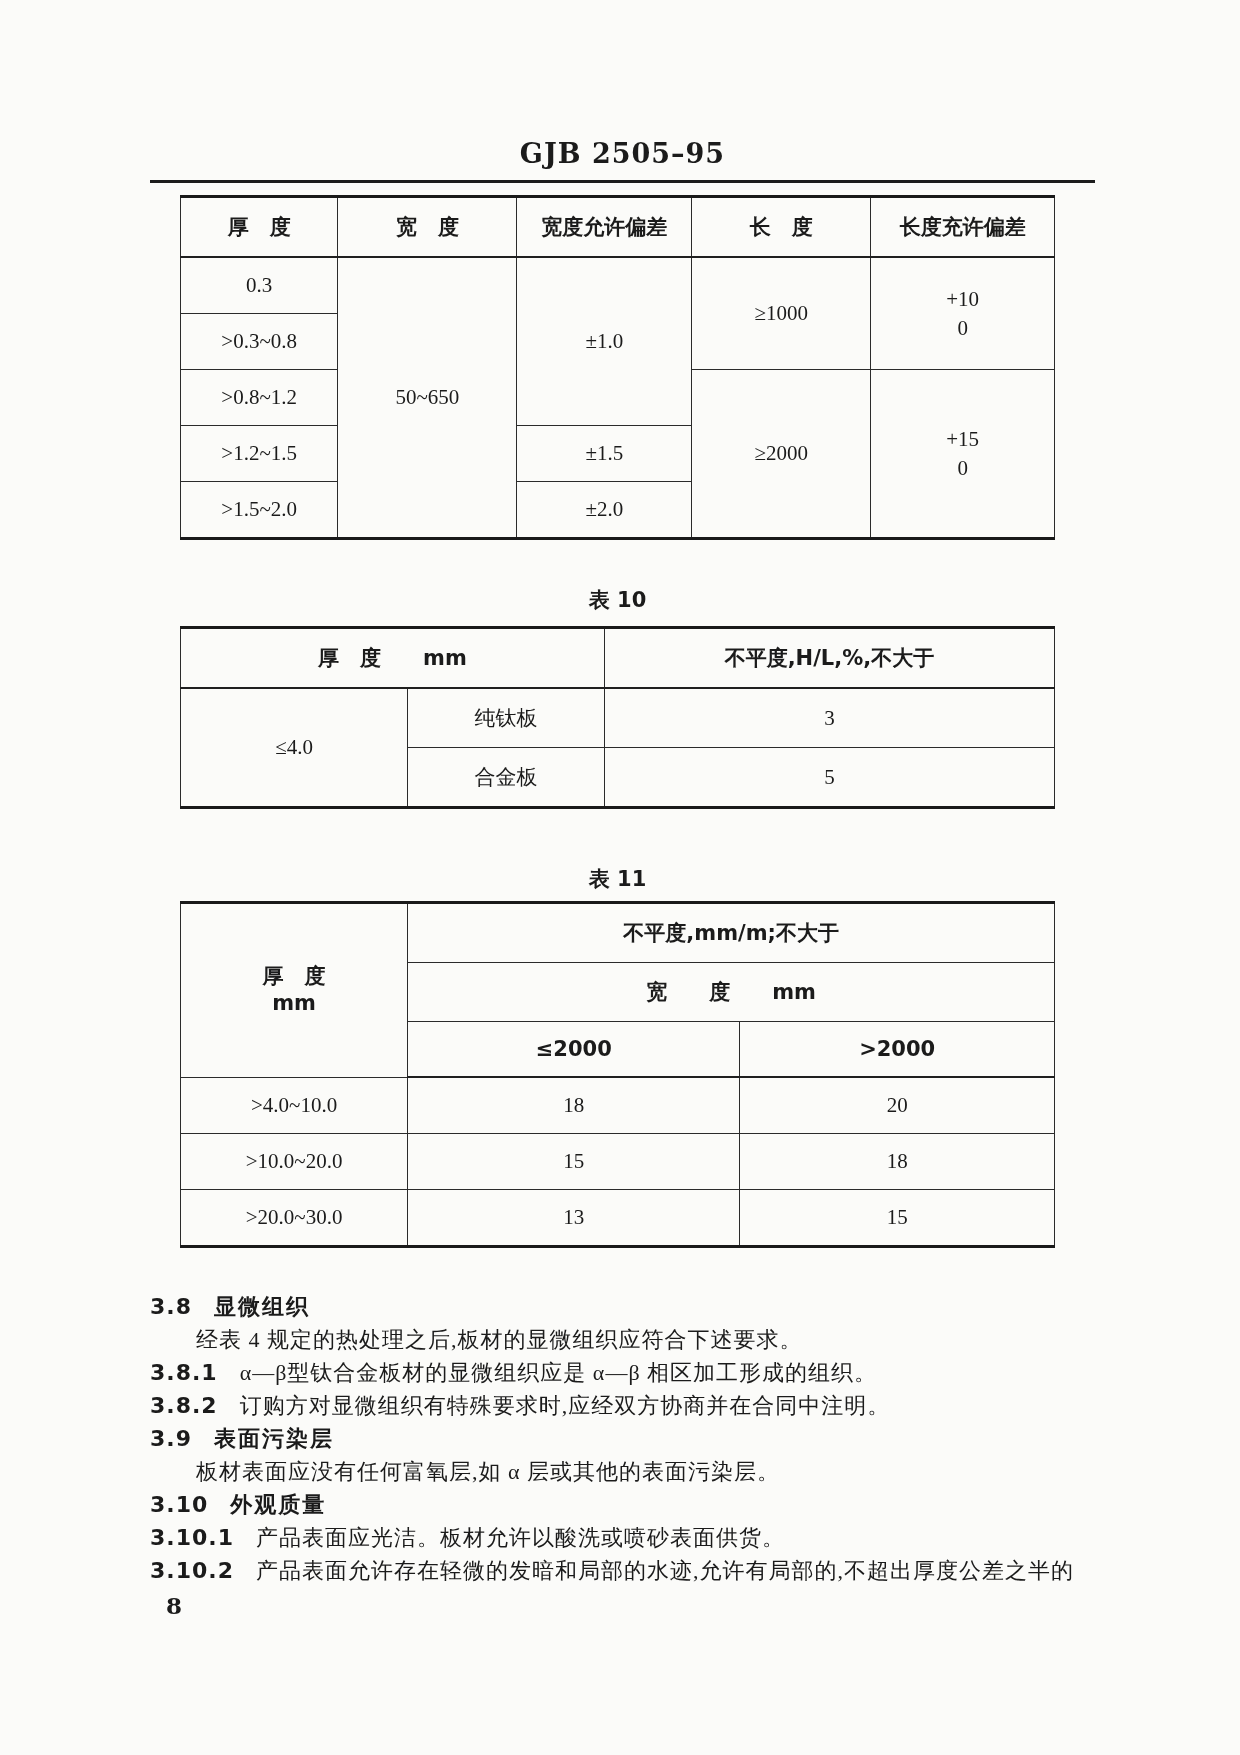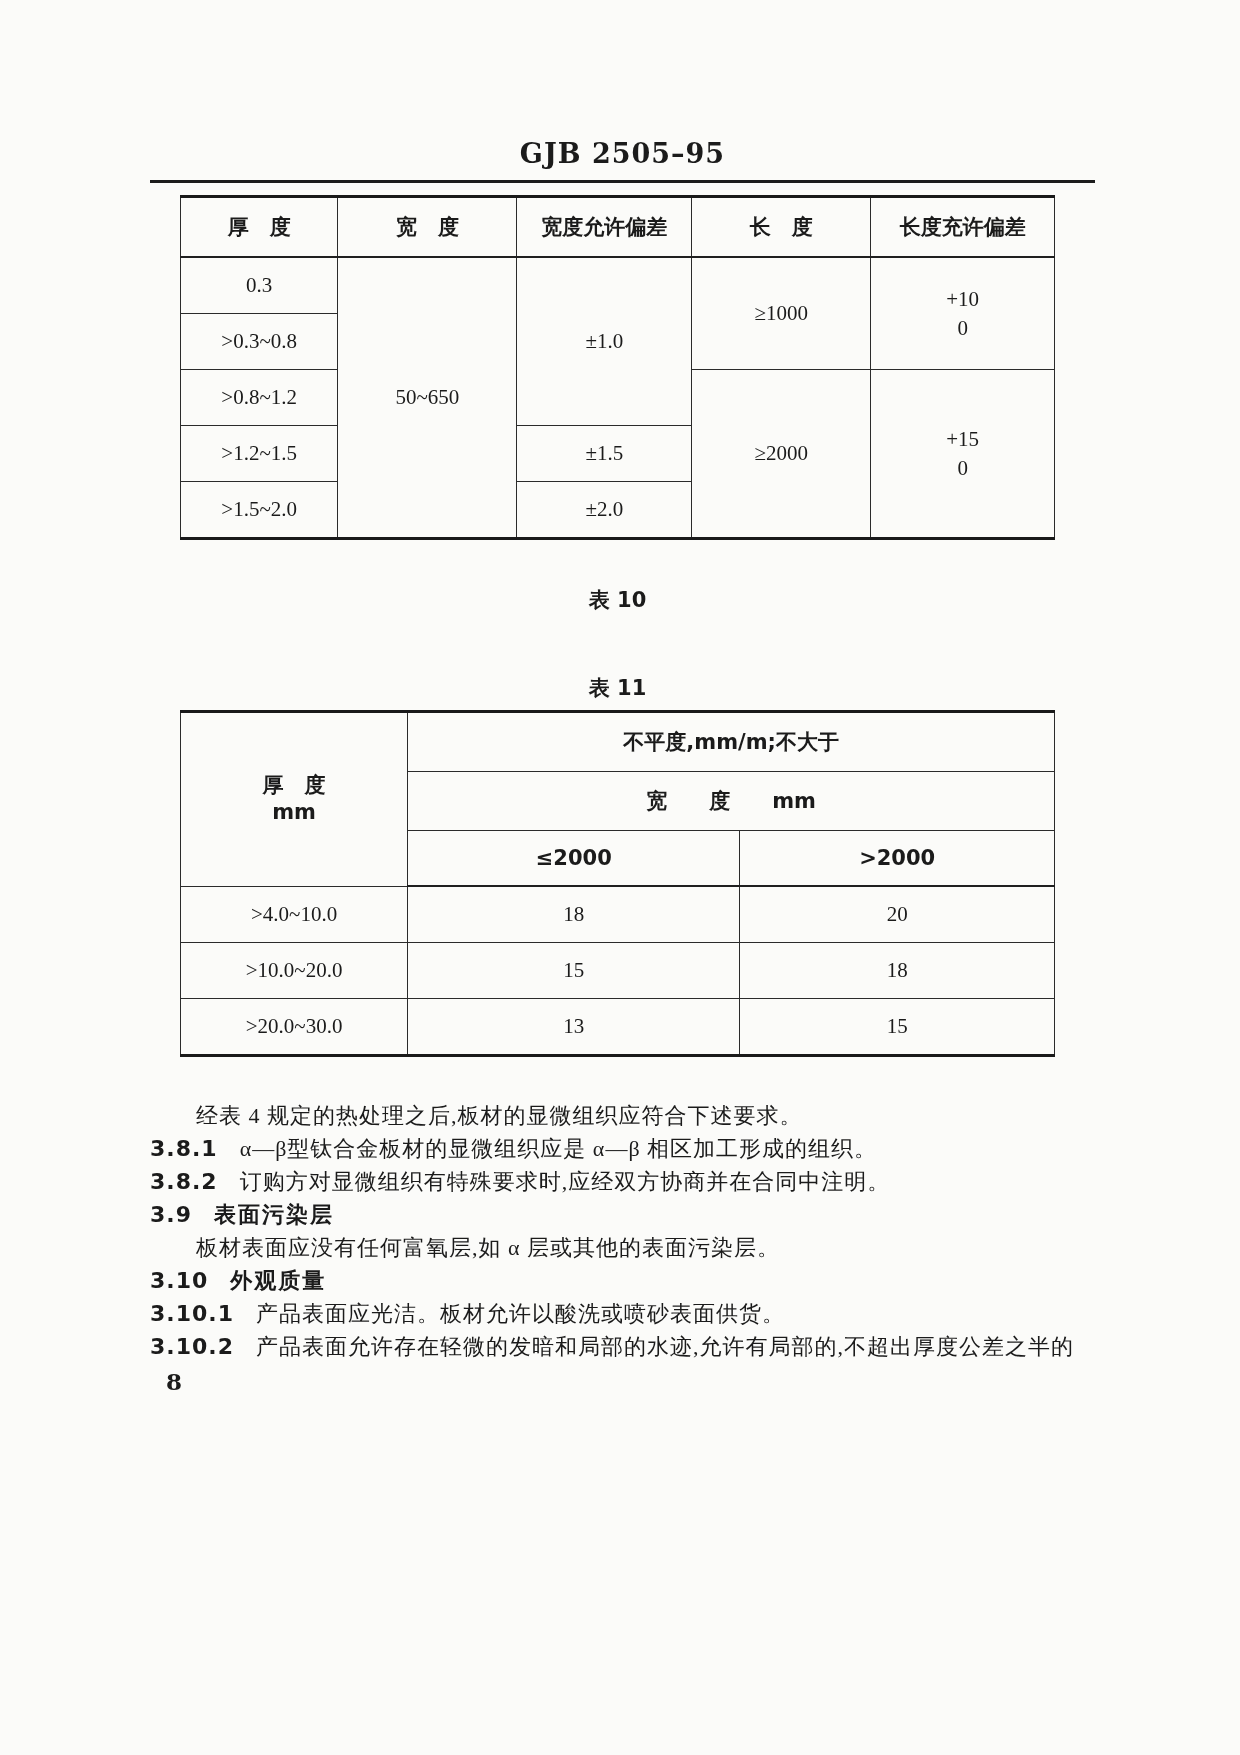--- a/index.html
+++ b/index.html
@@ -150,20 +150,42 @@
           <td>±2.0</td>
         </tr>
       </tbody>
     </table>
   </div>
 
   <div class="tbl-wrap">
     <div class="caption-row cap10">
       <span class="caption">表 10</span>
     </div>
+    <table class="t10">
+      <colgroup>
+        <col style="width:26%">
+          <col style="width:22.5%">
+          <col style="width:51.5%">
+      </colgroup>
+      <tbody>
+        <tr>
+          <th colspan="2">厚　度　　mm</th>
+          <th>不平度,H/L,%,不大于</th>
+        </tr>
+        <tr>
+          <td rowspan="2">≤4.0</td>
+          <td>纯钛板</td>
+          <td>3</td>
+        </tr>
+        <tr>
+          <td>合金板</td>
+          <td>5</td>
+        </tr>
+      </tbody>
+    </table>
   </div>
 
   <div class="tbl-wrap">
     <div class="caption-row cap11">
       <span class="caption">表 11</span>
     </div>
     <table class="t11">
       <colgroup>
         <col style="width:26%">
           <col style="width:38%">
@@ -197,20 +219,23 @@
         <tr>
           <td>&gt;20.0~30.0</td>
           <td>13</td>
           <td>15</td>
         </tr>
       </tbody>
     </table>
   </div>
 
   <div class="sections">
+    <div class="sec">
+      <span class="num">3.8</span><span class="title">显微组织</span>
+    </div>
     <div class="sec indent">
       <span class="body-txt">经表 4 规定的热处理之后,板材的显微组织应符合下述要求。</span>
     </div>
     <div class="sec">
       <span class="num">3.8.1</span><span class="body-txt">α—β型钛合金板材的显微组织应是 α—β 相区加工形成的组织。</span>
     </div>
     <div class="sec">
       <span class="num">3.8.2</span><span class="body-txt">订购方对显微组织有特殊要求时,应经双方协商并在合同中注明。</span>
     </div>
     <div class="sec">

